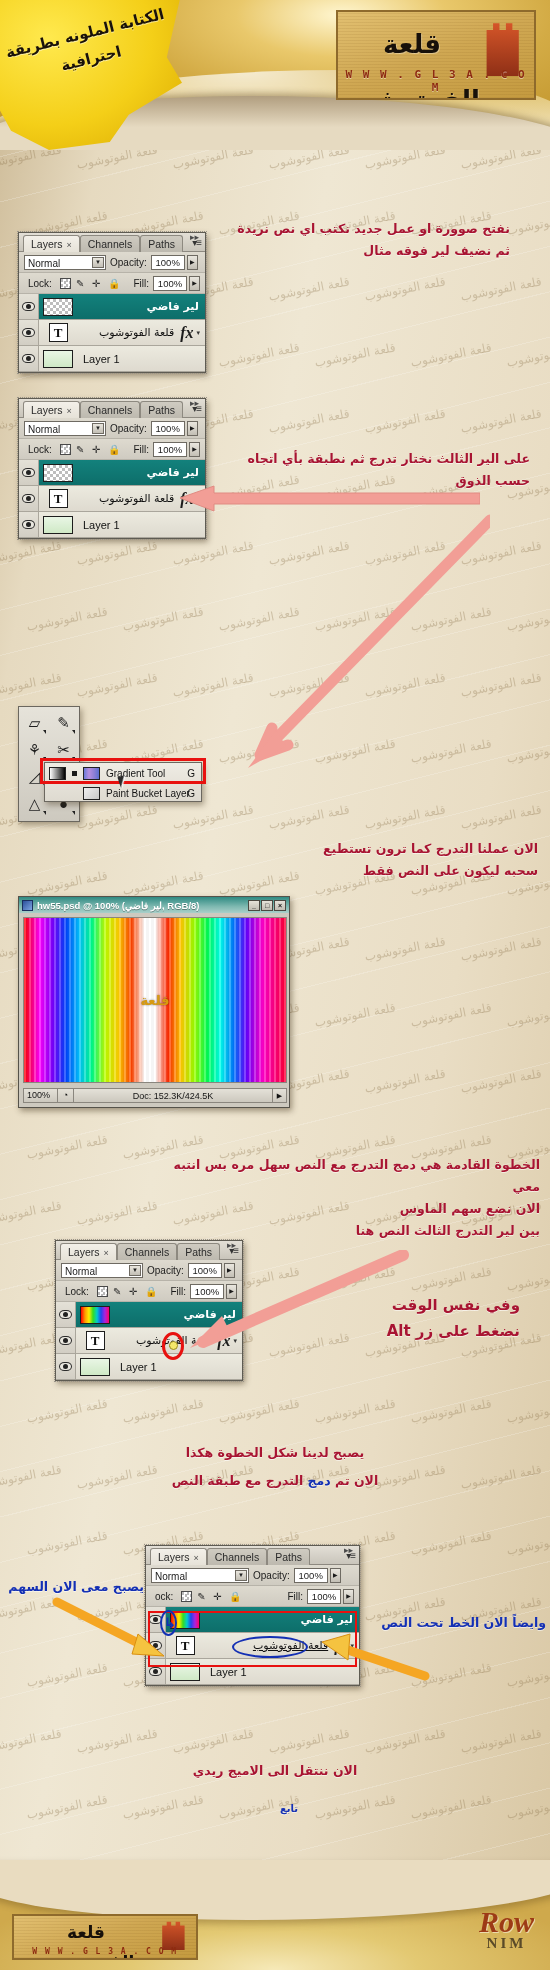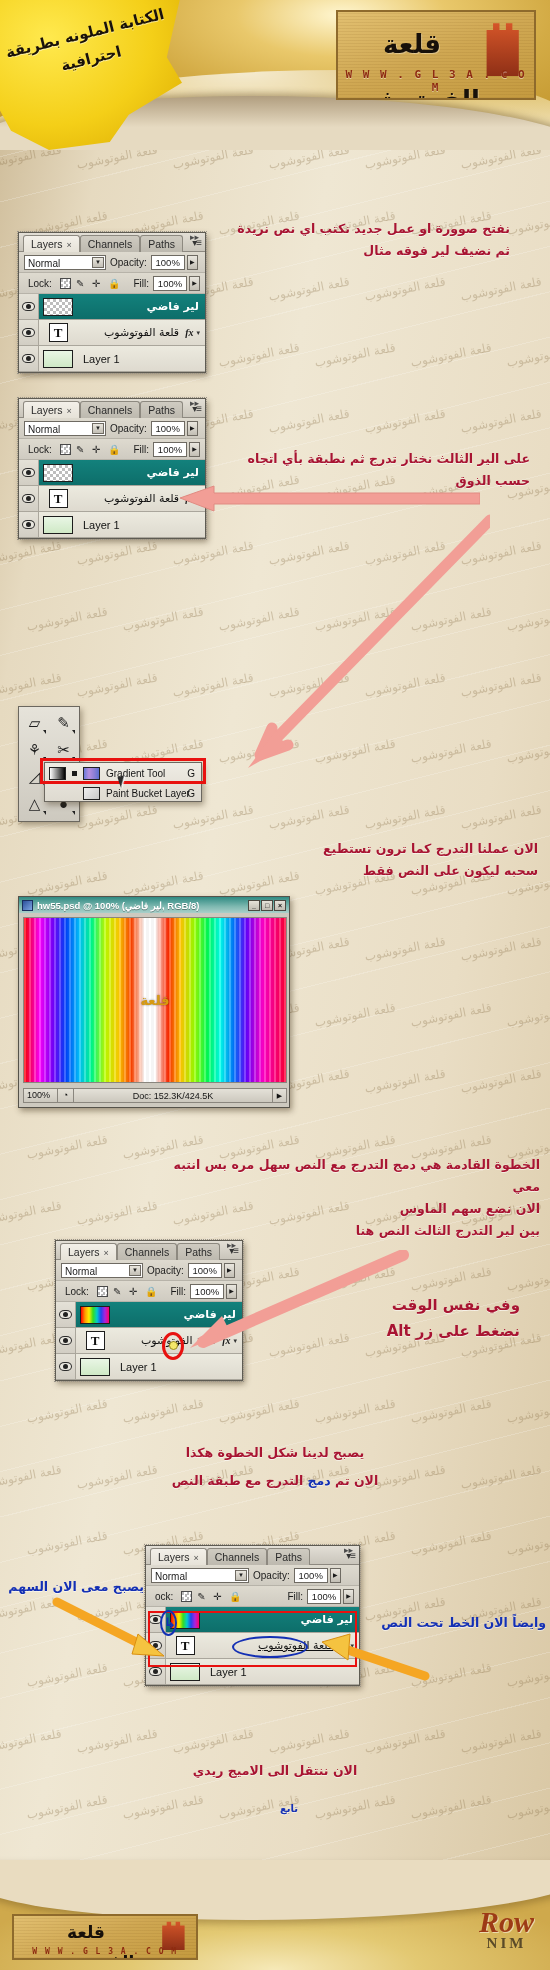--- a/index.html
+++ b/index.html
@@ -237,21 +237,21 @@
     background:linear-gradient(180deg,#e9f6e5,#cfe9c6);
   }
   .layer-name {
     flex:1; padding:0 6px; direction:rtl; text-align:right;
     font-family:"DejaVu Sans", sans-serif; font-size:11px; color:#111;
   }
   .layer.sel .layer-name { color:#ffffff; font-weight:bold; }
   .layer-name.ltr { direction:ltr; text-align:left;
     font-family:"Liberation Sans", sans-serif; font-size:11px; }
   .fx { font-family:"Liberation Serif", serif; font-style:italic;
-        font-weight:bold; font-size:10px; color:#1b1b1b; padding-right:3px; }
+        font-weight:bold; font-size:16px; color:#1b1b1b; padding-right:3px; }
   .fx-caret { font-size:7px; color:#333; padding-right:5px; }
 
   
   #toolbox {
     position:absolute; left:18px; top:706px; width:62px; height:116px;
     background:linear-gradient(180deg,#e6e3da,#cdc9bf);
     border:1px solid #6b675f;
     box-shadow:2px 3px 6px rgba(60,45,20,0.4);
   }
   .tool-cell {

